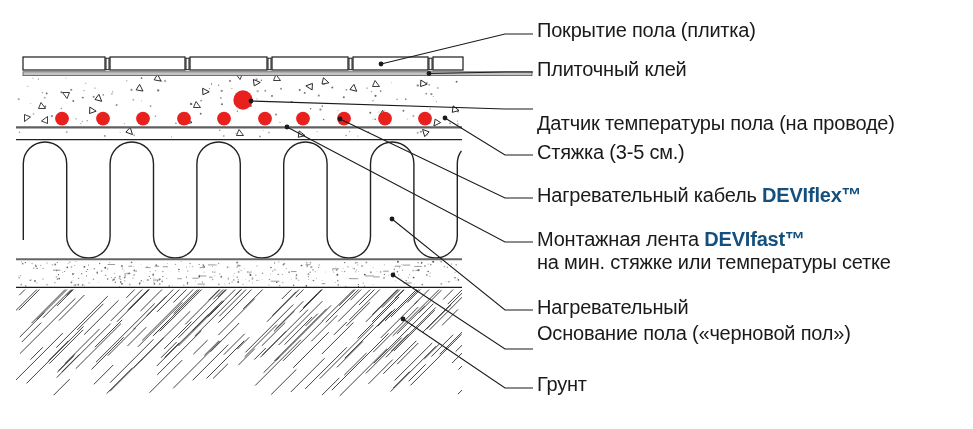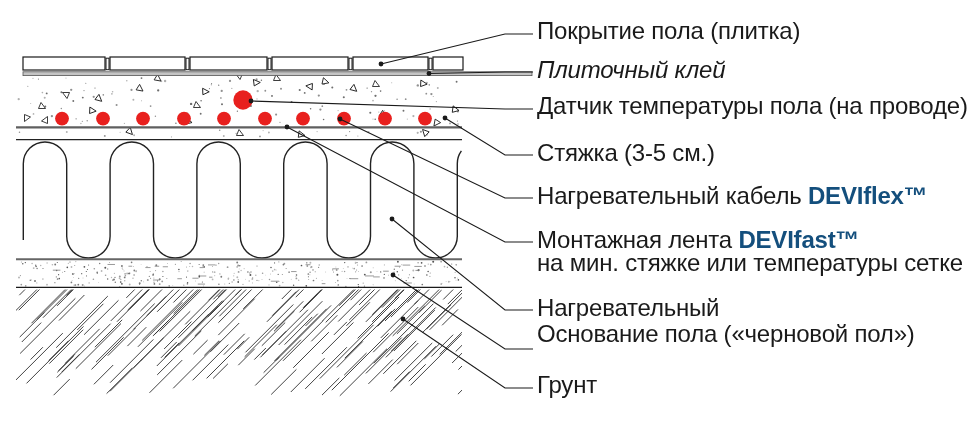--- a/index.html
+++ b/index.html
@@ -1,19 +1,19 @@
 <!DOCTYPE html>
 <html><head>
 <meta charset="utf-8">
 <style>
   html,body{margin:0;padding:0;background:#fff;}
   .stage{position:relative;width:973px;height:429px;background:#ffffff;overflow:hidden;
          font-family:"Liberation Sans",sans-serif;}
   .stage svg{position:absolute;left:0;top:0;}
-  .lbl{position:absolute;left:537px;white-space:nowrap;font-size:24px;line-height:23px;
+  .lbl{position:absolute;left:537px;white-space:nowrap;font-size:20px;line-height:23px;
        color:#1a1a1a;letter-spacing:-0.2px;}
   .brand{font-weight:bold;}
 </style>
 </head>
 <body>
 
 <div class="stage">
   <svg id="fig" width="973" height="429" viewBox="0 0 973 429">
       <g>
         <circle cx="332.3" cy="87.5" r="1.02" fill="#6f6f6f"></circle>
@@ -779,24 +779,24 @@
         <circle cx="393" cy="275" r="2.4" fill="#1a1a1a"></circle>
         <polyline points="393,275 505,349 533,349" fill="none" stroke="#1a1a1a" stroke-width="1.1"></polyline>
         <circle cx="403" cy="319" r="2.4" fill="#1a1a1a"></circle>
         <polyline points="403,319 505,388 533,388" fill="none" stroke="#1a1a1a" stroke-width="1.1"></polyline>
       </g>
     </svg>
   <div id="labels">
       <div class="lbl" style="top: 18.5px;">
         <div><span>Покрытие пола (плитка)</span></div>
       </div>
-      <div class="lbl" style="top: 57.5px; font-style: italic;">
+      <div class="lbl" style="top: 57.5px;">
         <div><span>Плиточный клей</span></div>
       </div>
-      <div class="lbl" style="top: 94px; text-align: right;">
+      <div class="lbl" style="top: 112px; text-align: right;">
         <div><span>Датчик температуры пола (на проводе)</span></div>
       </div>
       <div class="lbl" style="top: 140.5px;">
         <div><span>Стяжка (3-5 см.)</span></div>
       </div>
       <div class="lbl" style="top: 183.5px;">
         <div><span>Нагревательный кабель </span><span class="brand" style="color: rgb(20, 79, 125);">DEVIflex™</span></div>
       </div>
       <div class="lbl" style="top: 227.5px;">
         <div><span>Монтажная лента </span><span class="brand" style="color: rgb(20, 79, 125); margin-top: 28px;">DEVIfast™</span></div>

